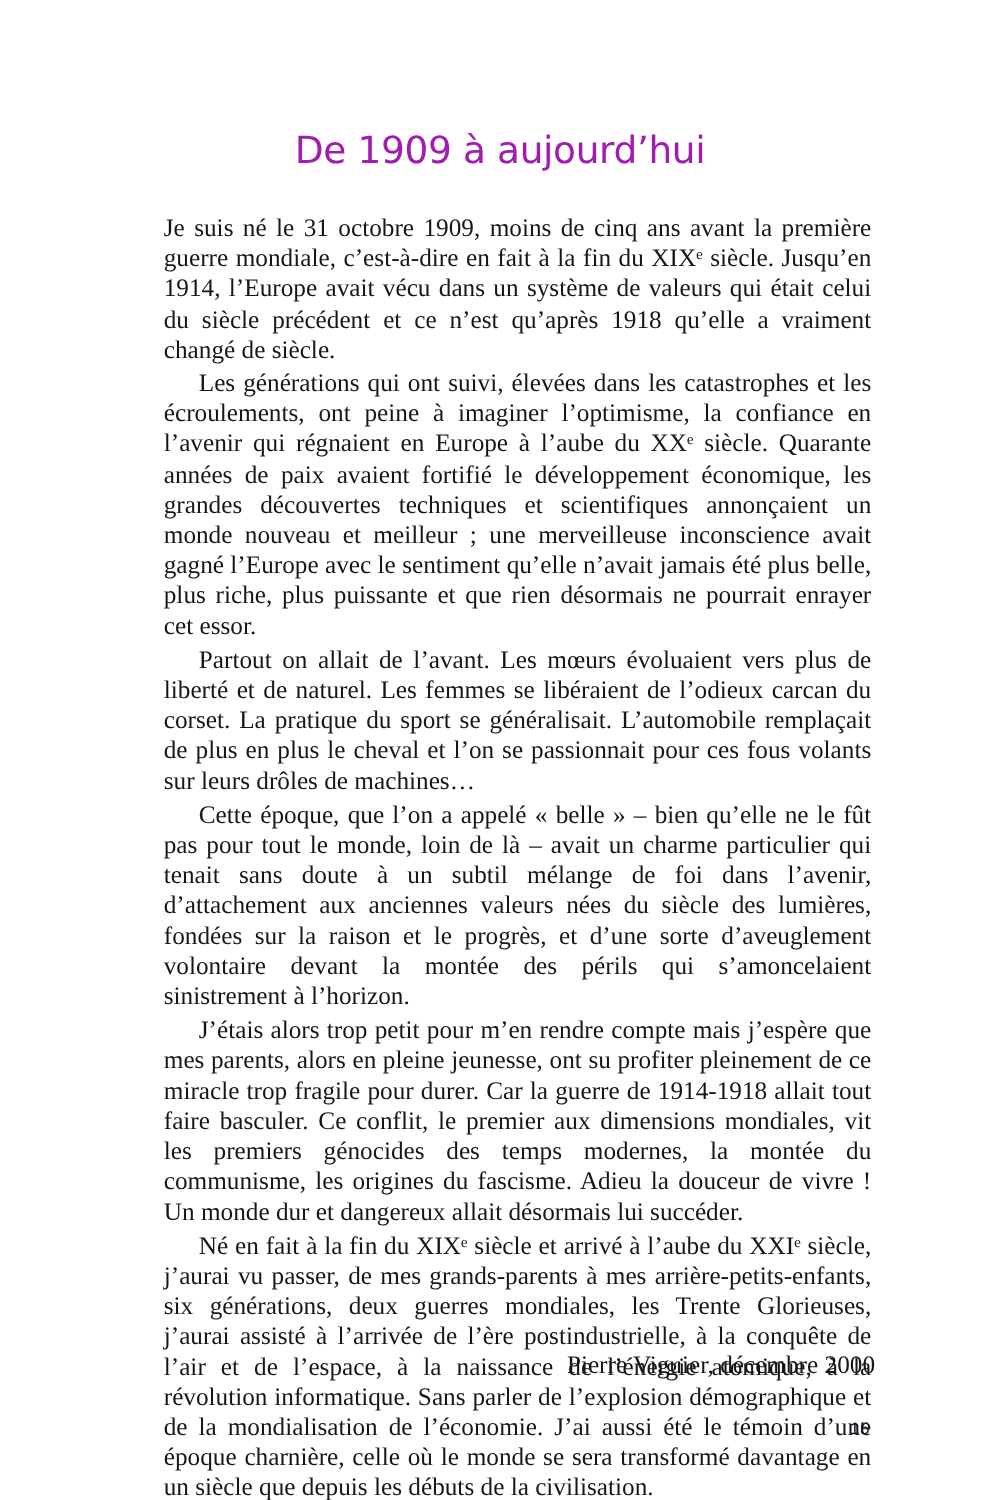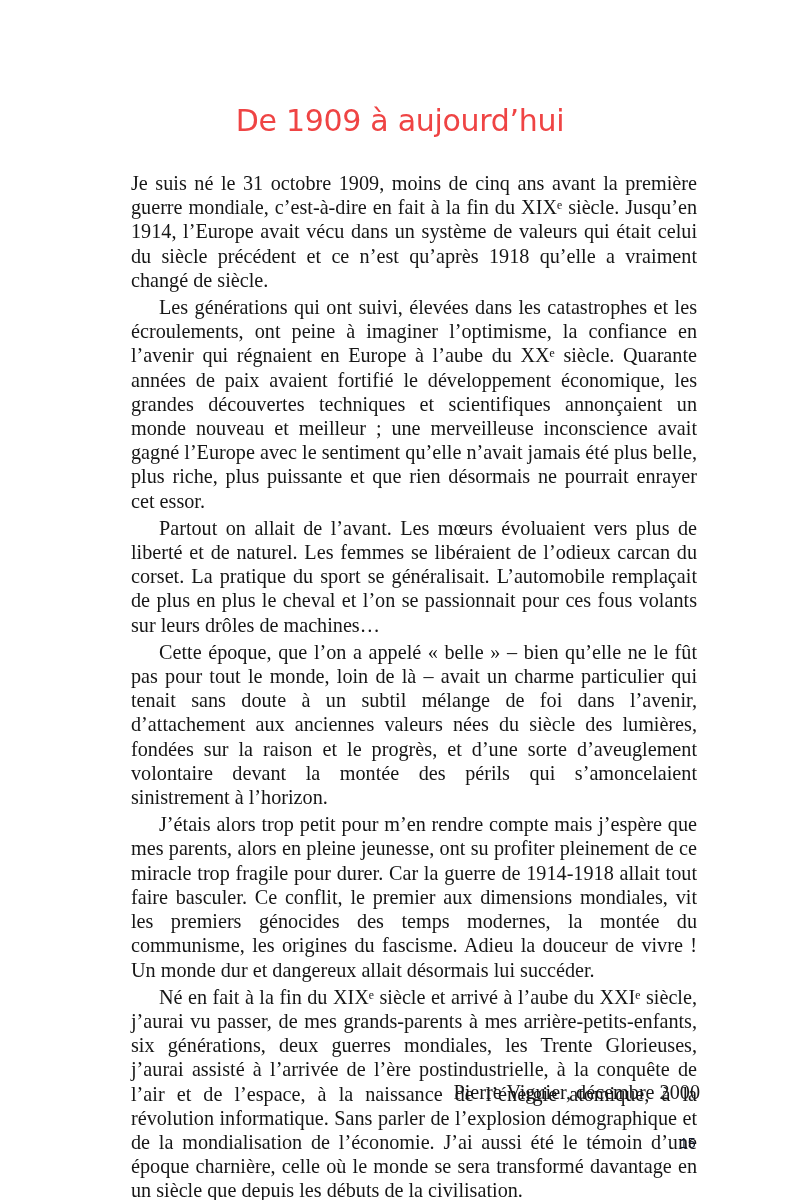--- a/index.html
+++ b/index.html
@@ -17,21 +17,21 @@
   .page-title {
     position: absolute;
     top: 103px;
     left: 0;
     width: 800px;
     text-align: center;
     font-family: "DejaVu Sans", sans-serif;
     font-size: 30px;
     font-weight: normal;
     letter-spacing: -0.3px;
-    color: #ef4444;
+    color: #a21caf;
     margin: 0;
   }
   .body-text {
     position: absolute;
     top: 168px;
     left: 128px;
     width: 572px;
     font-family: "Liberation Serif", serif;
     font-size: 20.2px;
     line-height: 24.2px;

